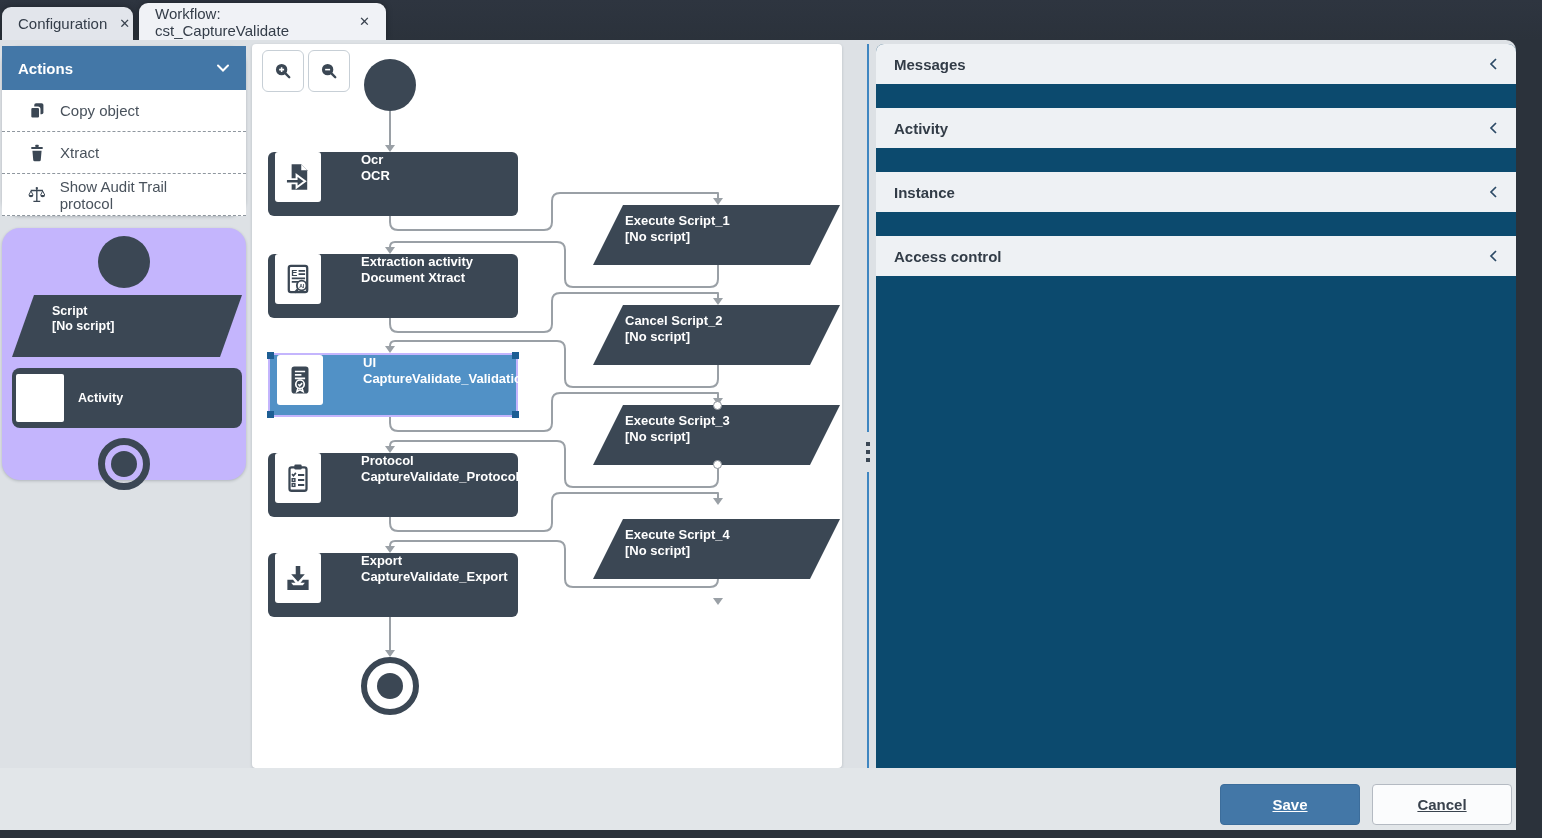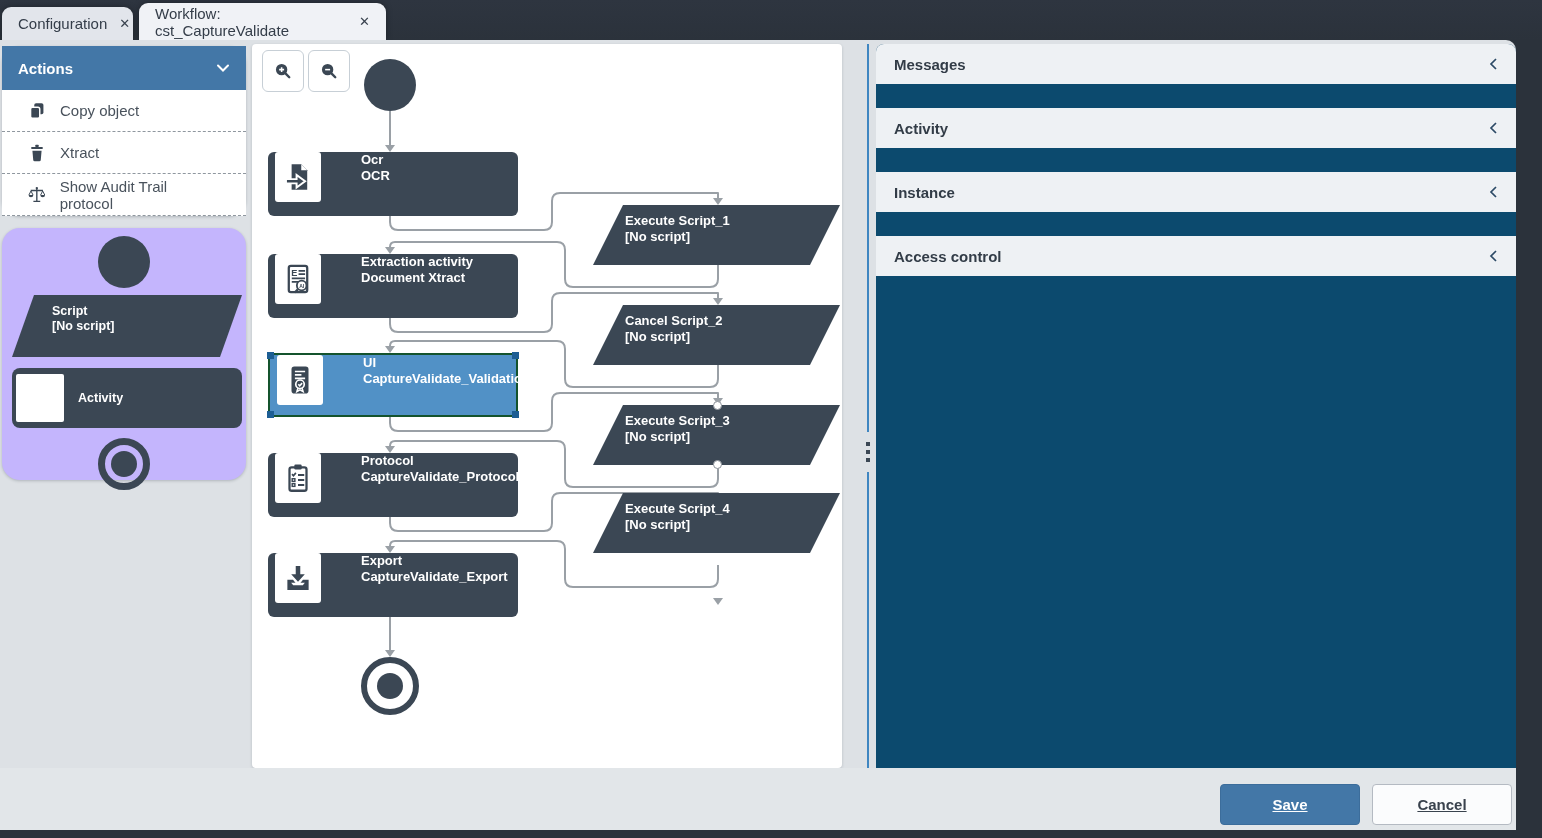--- a/index.html
+++ b/index.html
@@ -46,21 +46,21 @@
   .zoom-btn { position:absolute; top:6px; width:42px; height:42px; background:#fff;
               border:1px solid #c7cfd6; border-radius:6px; display:flex; align-items:center;
               justify-content:center; cursor:pointer; }
   .zoom-in { left:10px; } .zoom-out { left:56px; }
   .wires { position:absolute; left:0; top:0; z-index:1; }
   .node { position:absolute; left:16px; width:250px; height:64px; background:#3b4754; border-radius:6px;
           display:flex; align-items:flex-start; color:#fff; z-index:2; cursor:pointer;gap:28px; }
   .node .tile { width:46px; height:50px; background:#fff; border-radius:3px; margin-left:7px;
                 display:flex; align-items:center; justify-content:center; flex:none; }
   .node .labels { margin-left:12px; font-size:13px; font-weight:700; line-height:16px; }
-  .node-selected { background:#5191c6; border:2px solid #14532d; }
+  .node-selected { background:#5191c6; border:2px solid #c4b5fd; }
   .handle { position:absolute; width:7px; height:7px; background:#1d5e94; z-index:4; }
   .script { position:absolute; left:341px; width:247px; height:60px; z-index:2; cursor:pointer; }
   .script .para { width:100%; height:100%; background:#3b4754;
                   clip-path:polygon(30px 0, 247px 0, 217px 60px, 0 60px); }
   .script .txt { position:absolute; left:32px; top:8px; color:#fff; font-size:13px; font-weight:700; line-height:16px; }
   .port { position:absolute; width:9px; height:9px; border-radius:50%; background:#fff;
           border:1.5px solid #8d939a; z-index:5; }
   
   .splitter { position:absolute; left:866px; top:4px; width:4px; height:724px; cursor:col-resize; }
   .splitter .line { position:absolute; left:1px; top:0; width:2px; height:100%; background:#3f86c1; }
@@ -293,21 +293,21 @@
           <div>[No script]</div>
         </div>
       </div>
       <div class="script" style="top:361px">
         <div class="para"></div>
         <div class="txt">
           <div>Execute Script_3</div>
           <div>[No script]</div>
         </div>
       </div>
-      <div class="script" style="top:449px">
+      <div class="script" style="top:475px">
         <div class="para"></div>
         <div class="txt">
           <div>Execute Script_4</div>
           <div>[No script]</div>
         </div>
       </div>
 
       <div class="port" style="left:461px; top:357px"></div>
       <div class="port" style="left:461px; top:416px"></div>
     </div>

